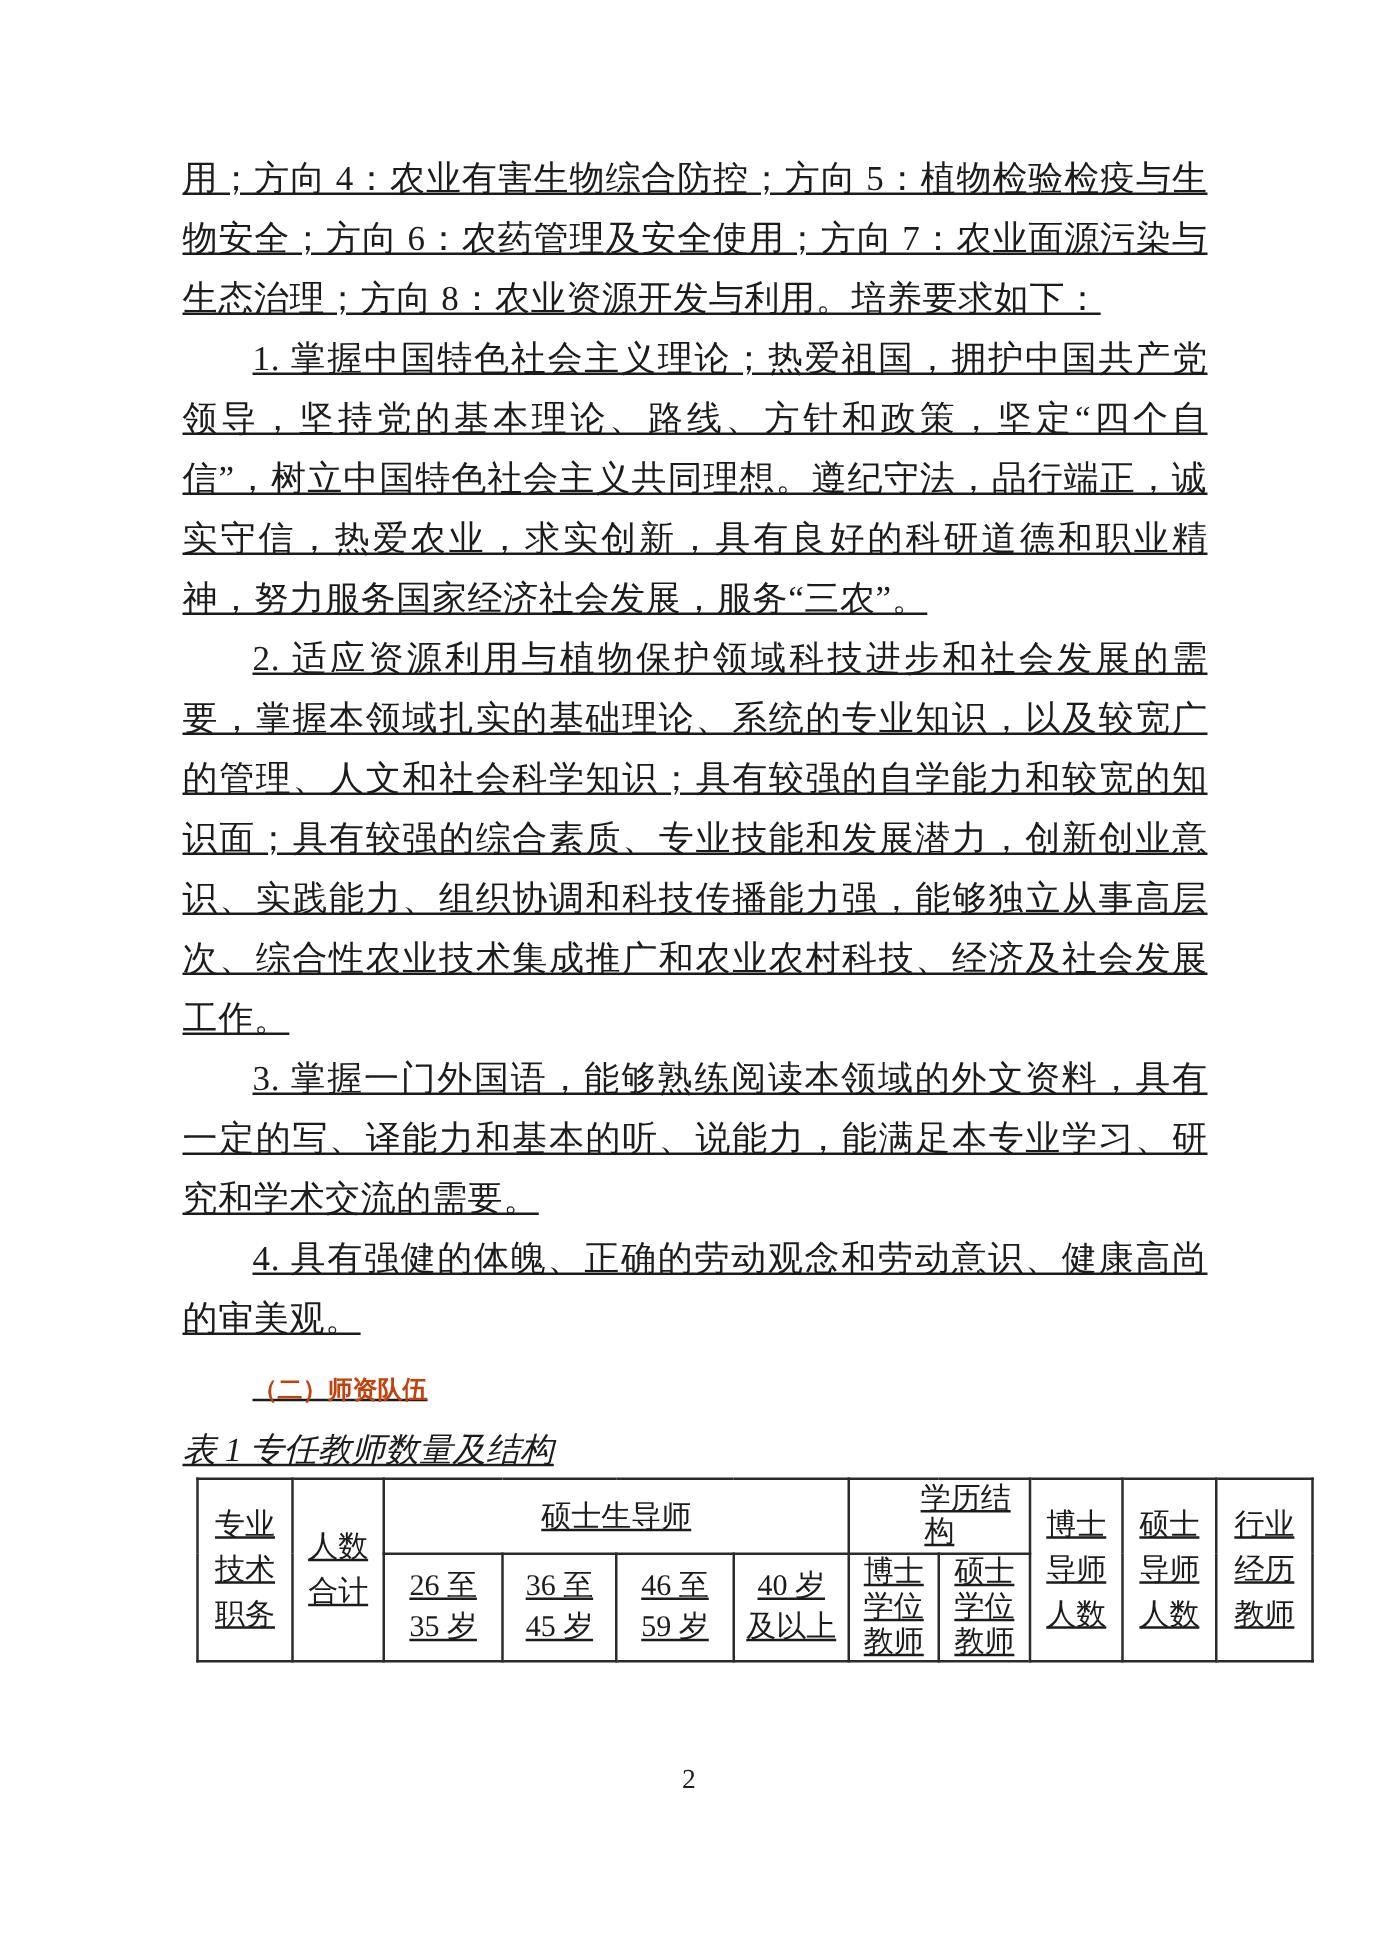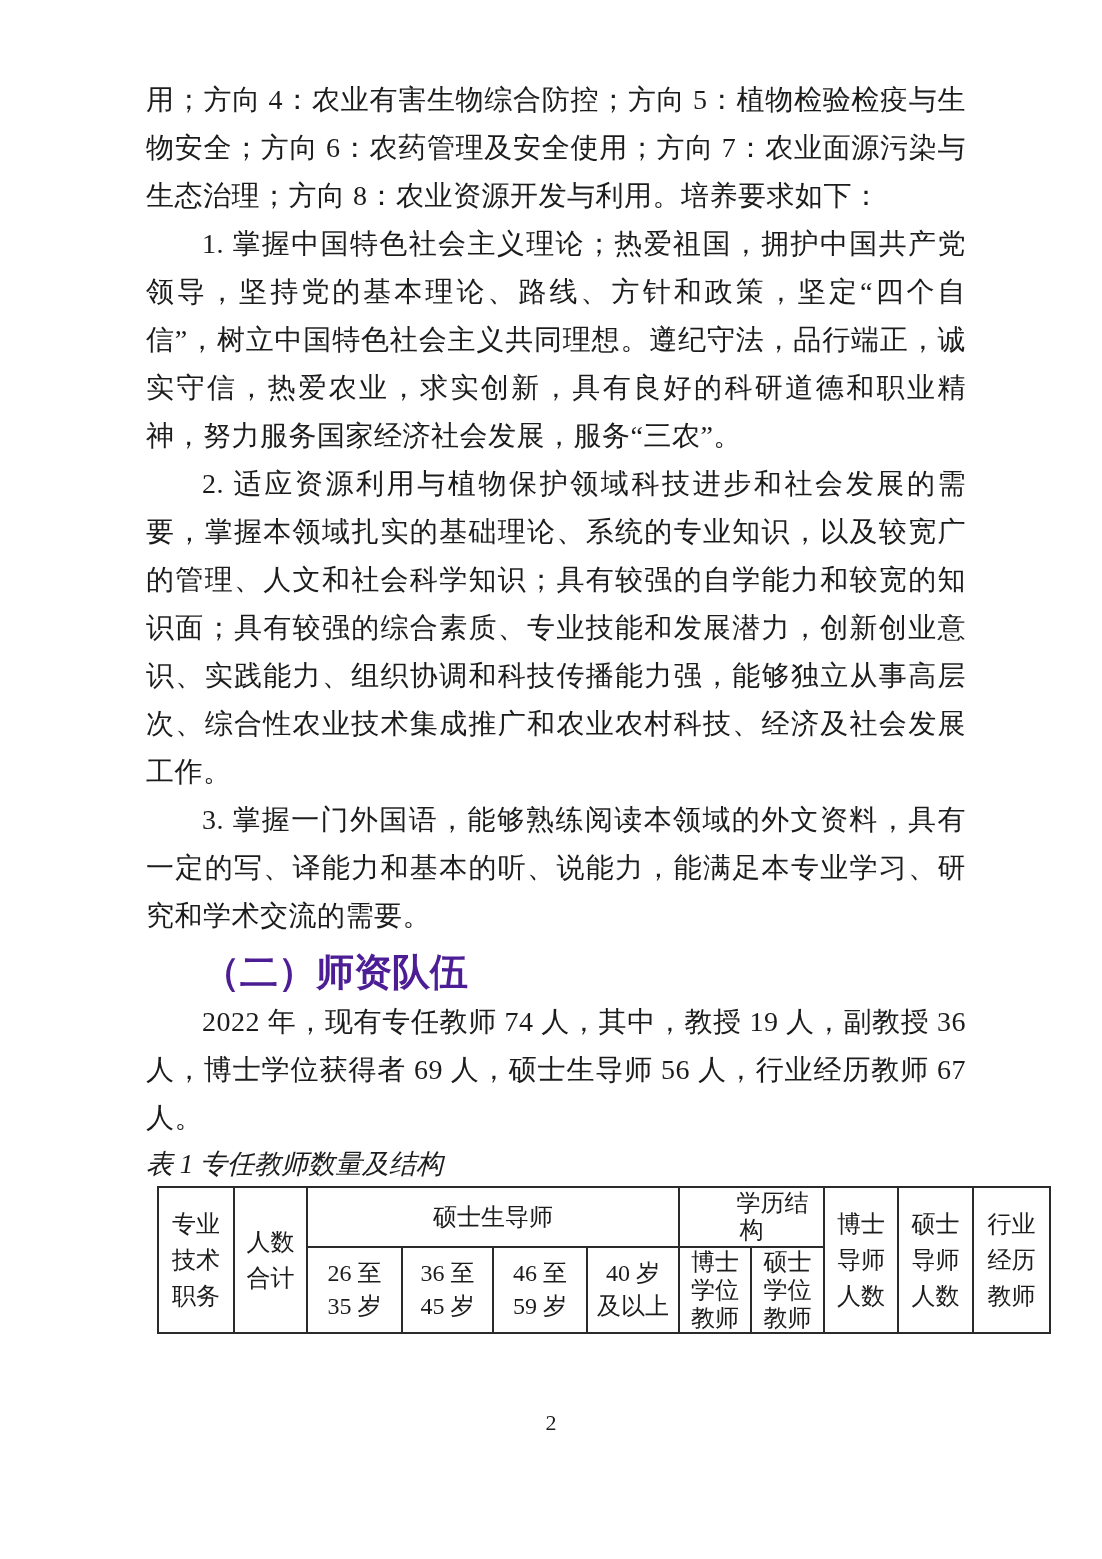--- a/index.html
+++ b/index.html
@@ -6,36 +6,36 @@
   html, body { background: #ffffff; }
   .page {
     position: relative;
     width: 1102px;
     height: 1559px;
     background: #ffffff;
     color: #1c1c1c;
     font-family: "Liberation Serif", "DejaVu Serif", serif;
     overflow: hidden;
   }
-  .content { padding: 76px 136px 0 146px; }
+  .content { padding: 120px 136px 0 146px; text-decoration: underline; }
   p.body {
     font-size: 28px;
     line-height: 48px;
     text-align: justify;
     letter-spacing: 0.5px;
   }
   p.indent { text-indent: 56px; }
   h2.heading {
-    font-size: 38px;
+    font-size: 20px;
     line-height: 52px;
     margin-top: 6px;
     font-weight: bold;
     text-indent: 56px;
     font-family: "Liberation Sans", "DejaVu Sans", sans-serif;
-    color: #4c1d95;
+    color: #c2410c;
   }
   p.caption {
     font-size: 27px;
     line-height: 40px;
     margin-top: 2px;
     font-style: italic;
     font-weight: 500;
   }
   table.struct {
     border-collapse: collapse;
@@ -81,22 +81,22 @@
 </style>
 </head>
 <body>
 
 <div class="page">
   <div class="content">
     <p class="body">用；方向 4：农业有害生物综合防控；方向 5：植物检验检疫与生物安全；方向 6：农药管理及安全使用；方向 7：农业面源污染与生态治理；方向 8：农业资源开发与利用。培养要求如下：</p>
     <p class="body indent">1. 掌握中国特色社会主义理论；热爱祖国，拥护中国共产党领导，坚持党的基本理论、路线、方针和政策，坚定“四个自信”，树立中国特色社会主义共同理想。遵纪守法，品行端正，诚实守信，热爱农业，求实创新，具有良好的科研道德和职业精神，努力服务国家经济社会发展，服务“三农”。</p>
     <p class="body indent">2. 适应资源利用与植物保护领域科技进步和社会发展的需要，掌握本领域扎实的基础理论、系统的专业知识，以及较宽广的管理、人文和社会科学知识；具有较强的自学能力和较宽的知识面；具有较强的综合素质、专业技能和发展潜力，创新创业意识、实践能力、组织协调和科技传播能力强，能够独立从事高层次、综合性农业技术集成推广和农业农村科技、经济及社会发展工作。</p>
     <p class="body indent">3. 掌握一门外国语，能够熟练阅读本领域的外文资料，具有一定的写、译能力和基本的听、说能力，能满足本专业学习、研究和学术交流的需要。</p>
+    <p class="body indent">4. 具有强健的体魄、正确的劳动观念和劳动意识、健康高尚的审美观。</p>
     <h2 class="heading">（二）师资队伍</h2>
-    <p class="body indent">2022 年，现有专任教师 74 人，其中，教授 19 人，副教授 36 人，博士学位获得者 69 人，硕士生导师 56 人，行业经历教师 67 人。</p>
     <p class="caption">表 1 专任教师数量及结构</p>
 
     <table class="struct">
       <colgroup>
         <col style="width:76px">
           <col style="width:73px">
         <col style="width:95px">
           <col style="width:91px">
           <col style="width:94px">
           <col style="width:92px">

